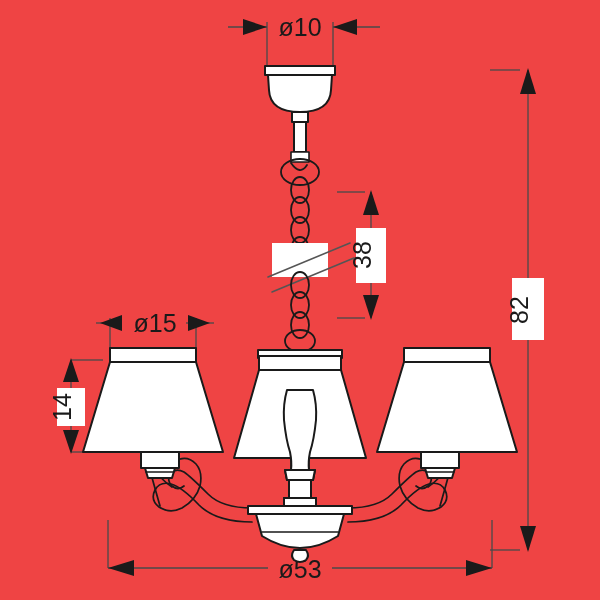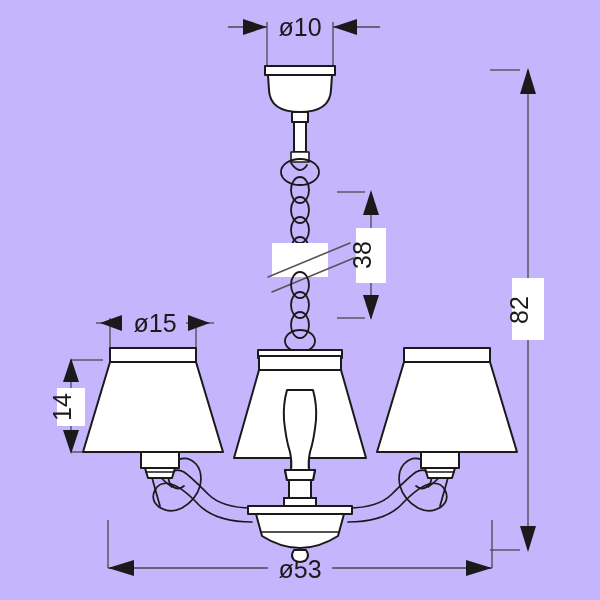--- a/index.html
+++ b/index.html
@@ -7,21 +7,21 @@
     padding: 0;
     background: #ffffff;
   }
   body {
     font-family: "Liberation Sans", sans-serif;
   }
   #canvas-wrap {
     position: relative;
     width: 600px;
     height: 600px;
-    background: #c4b5fd;
+    background: #ef4444;
     overflow: hidden;
   }
   svg#drawing {
     position: absolute;
     left: 0;
     top: 0;
     width: 600px;
     height: 600px;
     display: block;
   }

